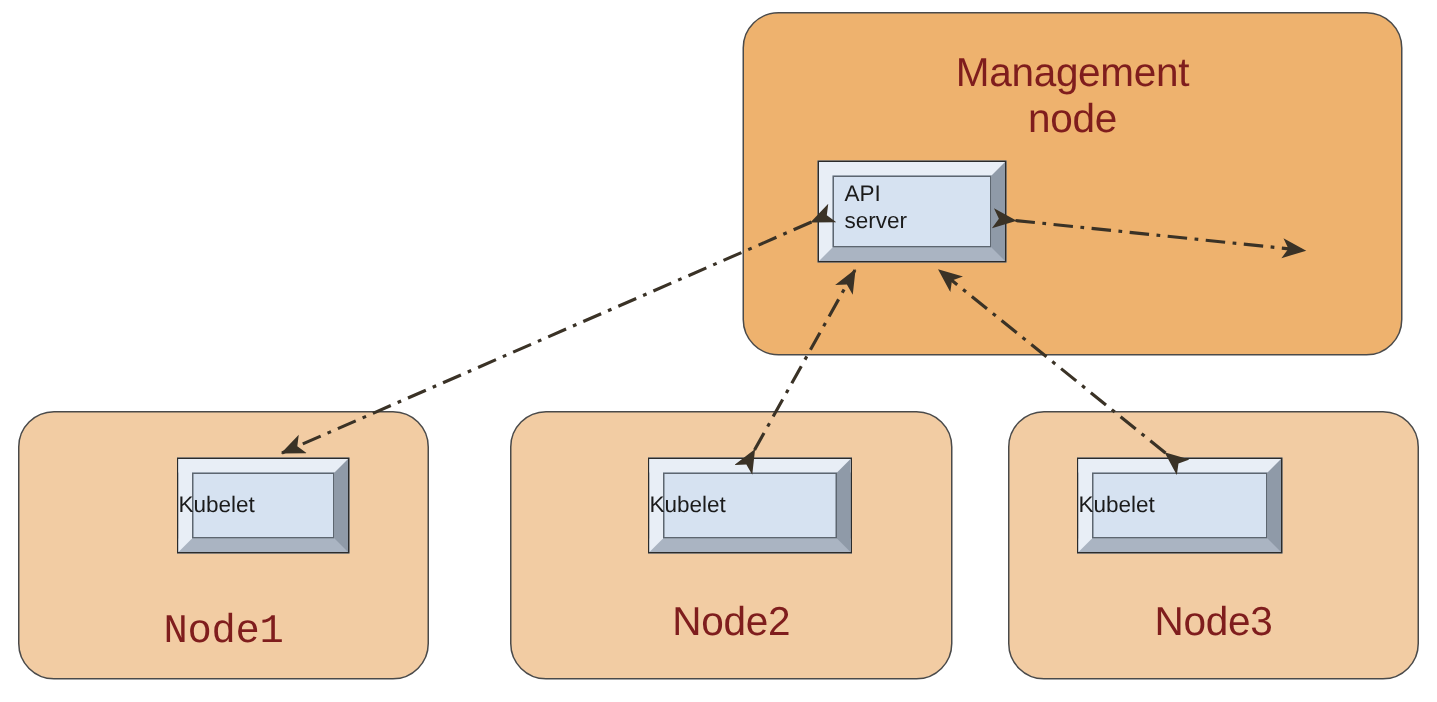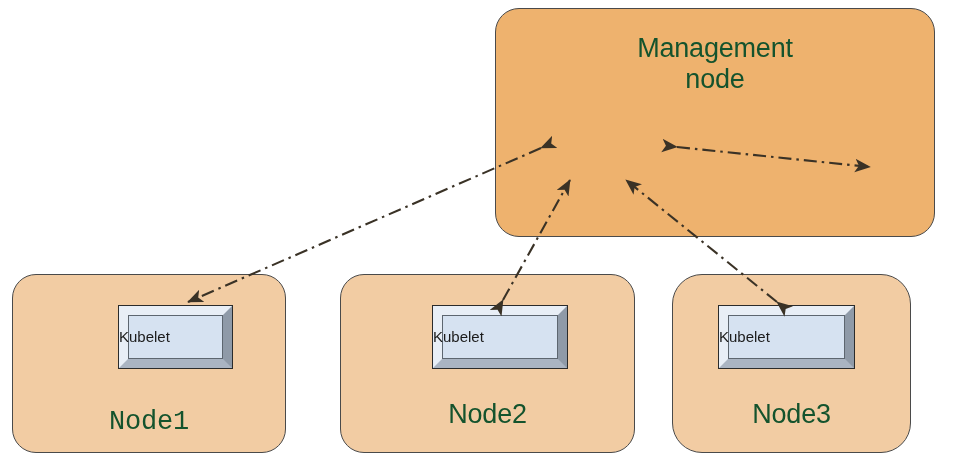--- a/index.html
+++ b/index.html
@@ -24,21 +24,21 @@
   .zone-mgmt {
     background: #eeb26e;
   }
   .zone-node {
     background: #f2ccа3;
   }
   .zone-title {
     position: absolute;
     width: 100%;
     text-align: center;
-    color: #14532d;
+    color: #7f1d1d;
     font-size: 27px;
     line-height: 1.14;
     letter-spacing: -0.2px;
     white-space: pre-line;
   }
   
   .plate {
     position: absolute;
     box-sizing: border-box;
     border: 1.5px solid #2b2b2b;
@@ -101,41 +101,47 @@
 </head>
 <body>
 
 <div id="canvas">
 
   <div class="zone zone-mgmt" style="left:495px; top:8px; width:440px; height:229px;">
     <div class="zone-title" style="top:24px;">Management
 node</div>
   </div>
 
+  <div class="plate plate-api" style="left:545px; top:107px; width:126px; height:68px;">
+    <div class="bevel"></div>
+    <div class="inner"></div>
+    <div class="plabel">API
+server</div>
+  </div>
 
 
   <div class="zone zone-node" style="left:12px; top:274px; width:274px; height:179px; background:#f2cca3;">
     <div class="zone-title" style="bottom:14px;font-family:Liberation Mono, monospace;">Node1</div>
   </div>
   <div class="plate plate-kubelet" style="left:118px; top:305px; width:115px; height:64px;">
     <div class="bevel"></div>
     <div class="inner"></div>
     <div class="plabel">Kubelet</div>
   </div>
 
   <div class="zone zone-node" style="left:340px; top:274px; width:295px; height:179px; background:#f2cca3;">
     <div class="zone-title" style="bottom:22px;">Node2</div>
   </div>
   <div class="plate plate-kubelet" style="left:432px; top:305px; width:136px; height:64px;">
     <div class="bevel"></div>
     <div class="inner"></div>
     <div class="plabel">Kubelet</div>
   </div>
 
-  <div class="zone zone-node" style="left:672px; top:274px; width:239px; height:179px; background:#f2cca3;border-radius:30px;">
+  <div class="zone zone-node" style="left:672px; top:274px; width:274px; height:179px; background:#f2cca3;">
     <div class="zone-title" style="bottom:22px;">Node3</div>
   </div>
   <div class="plate plate-kubelet" style="left:718px; top:305px; width:137px; height:64px;">
     <div class="bevel"></div>
     <div class="inner"></div>
     <div class="plabel">Kubelet</div>
   </div>
 
   <svg class="overlay">
     <defs>

